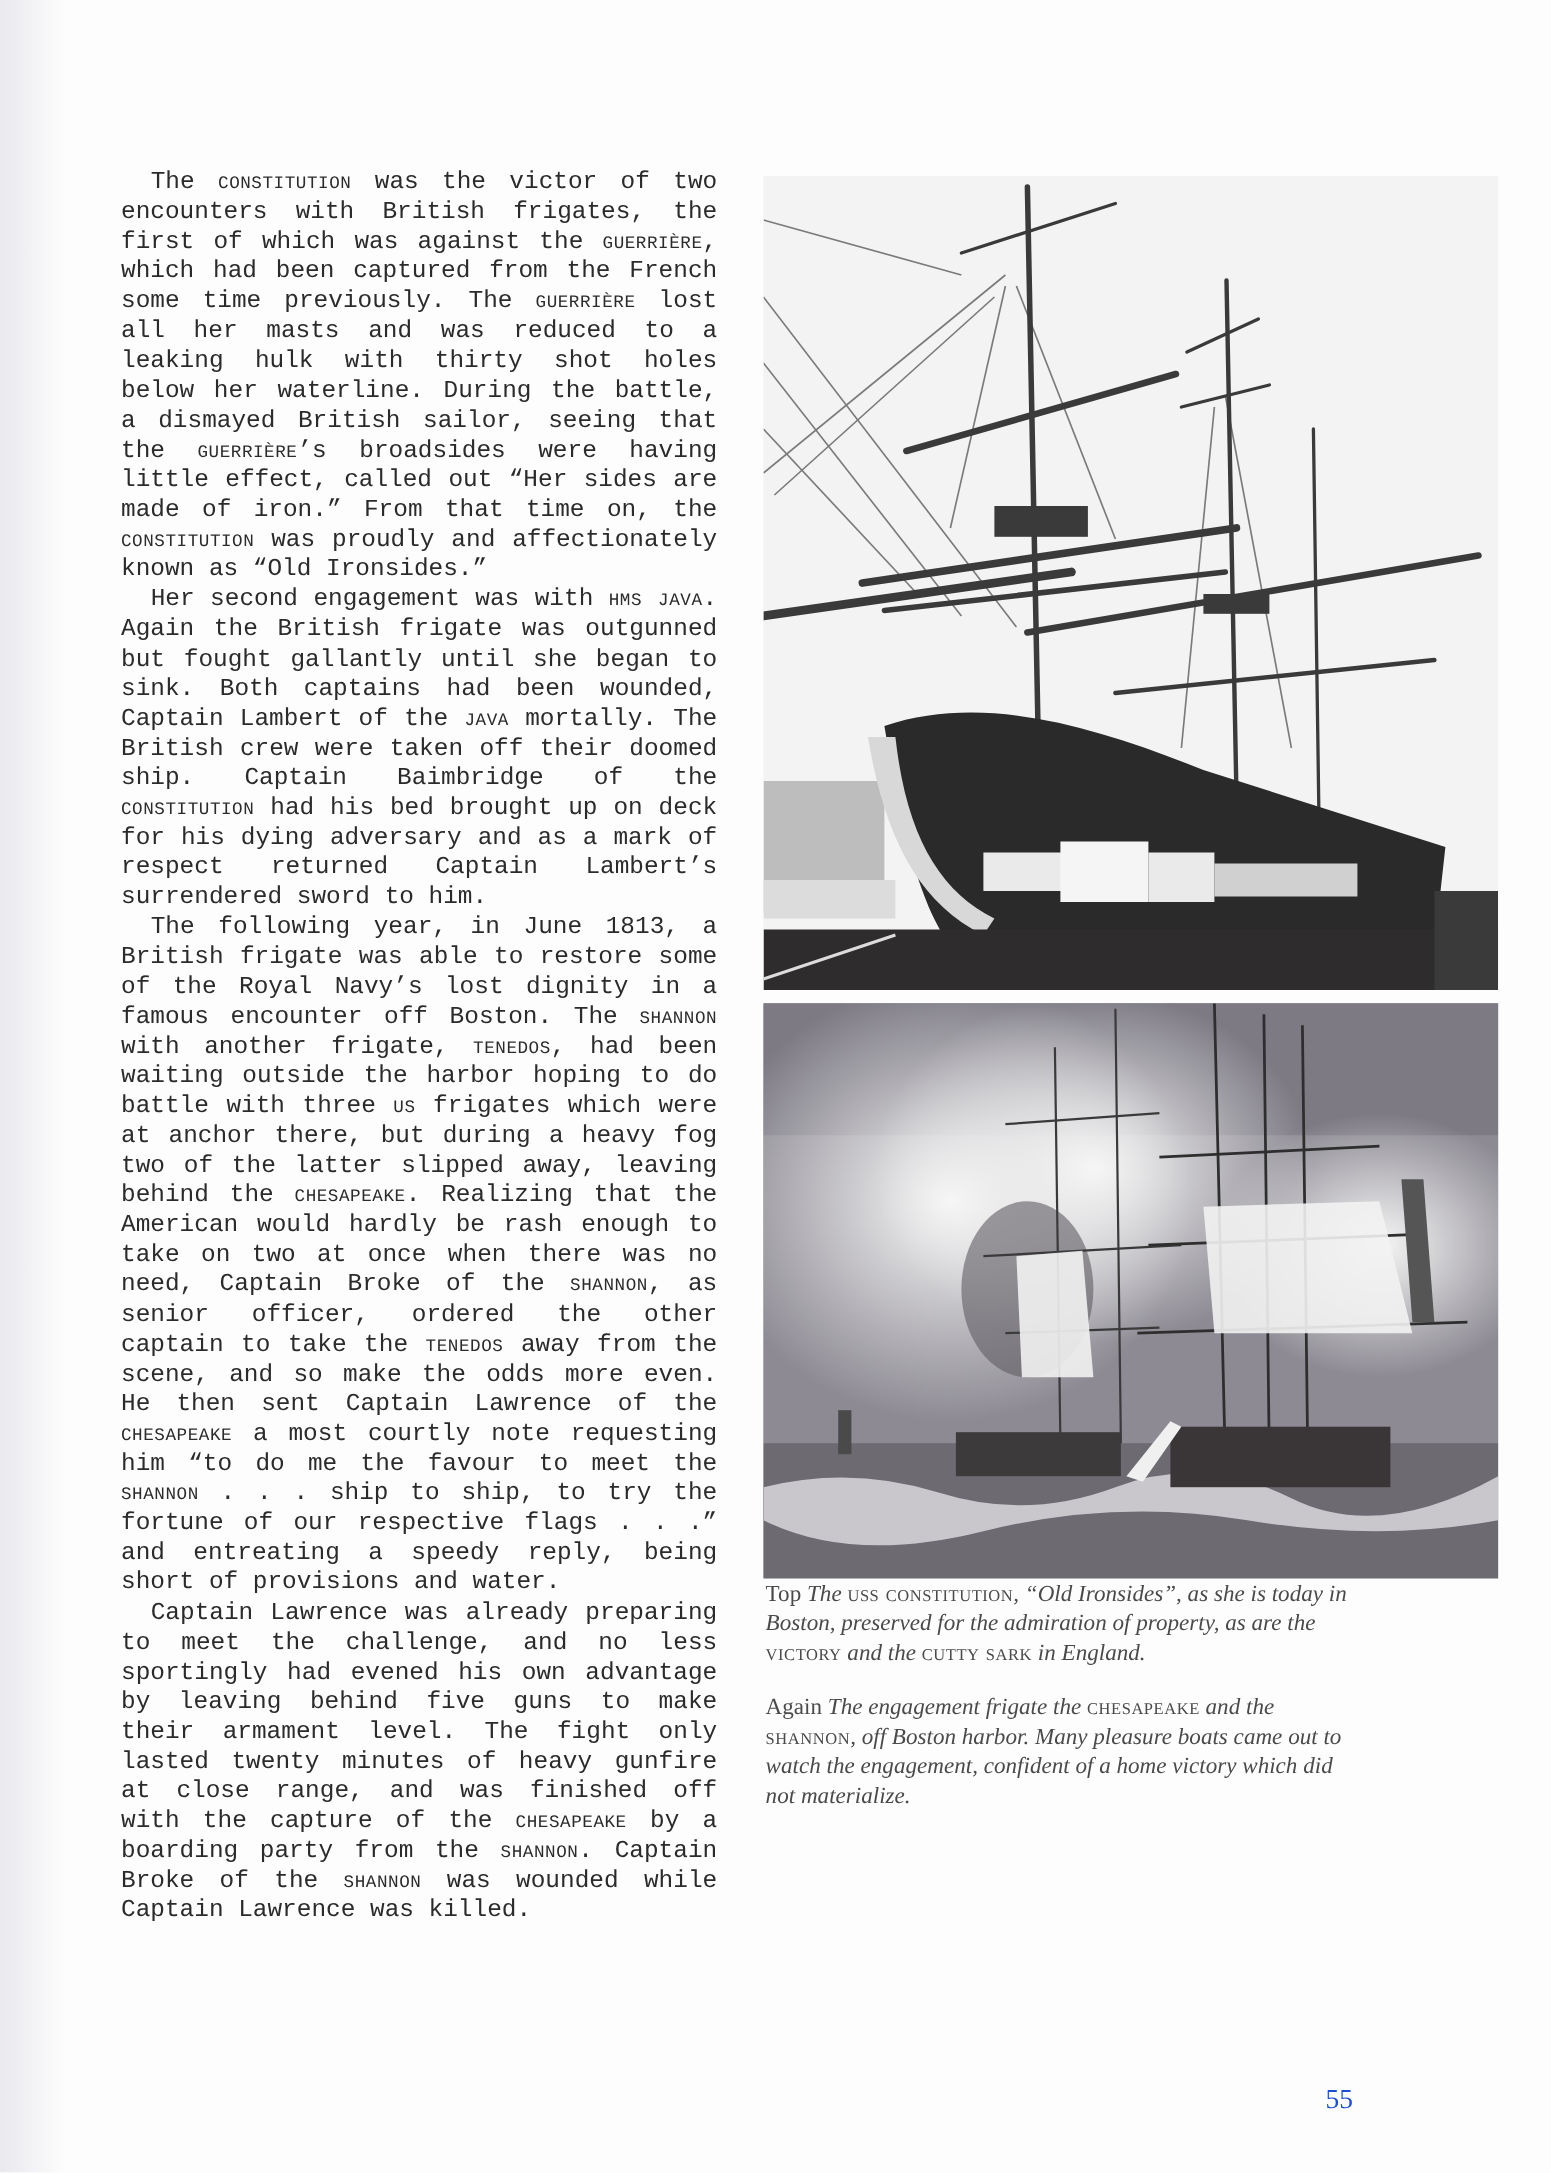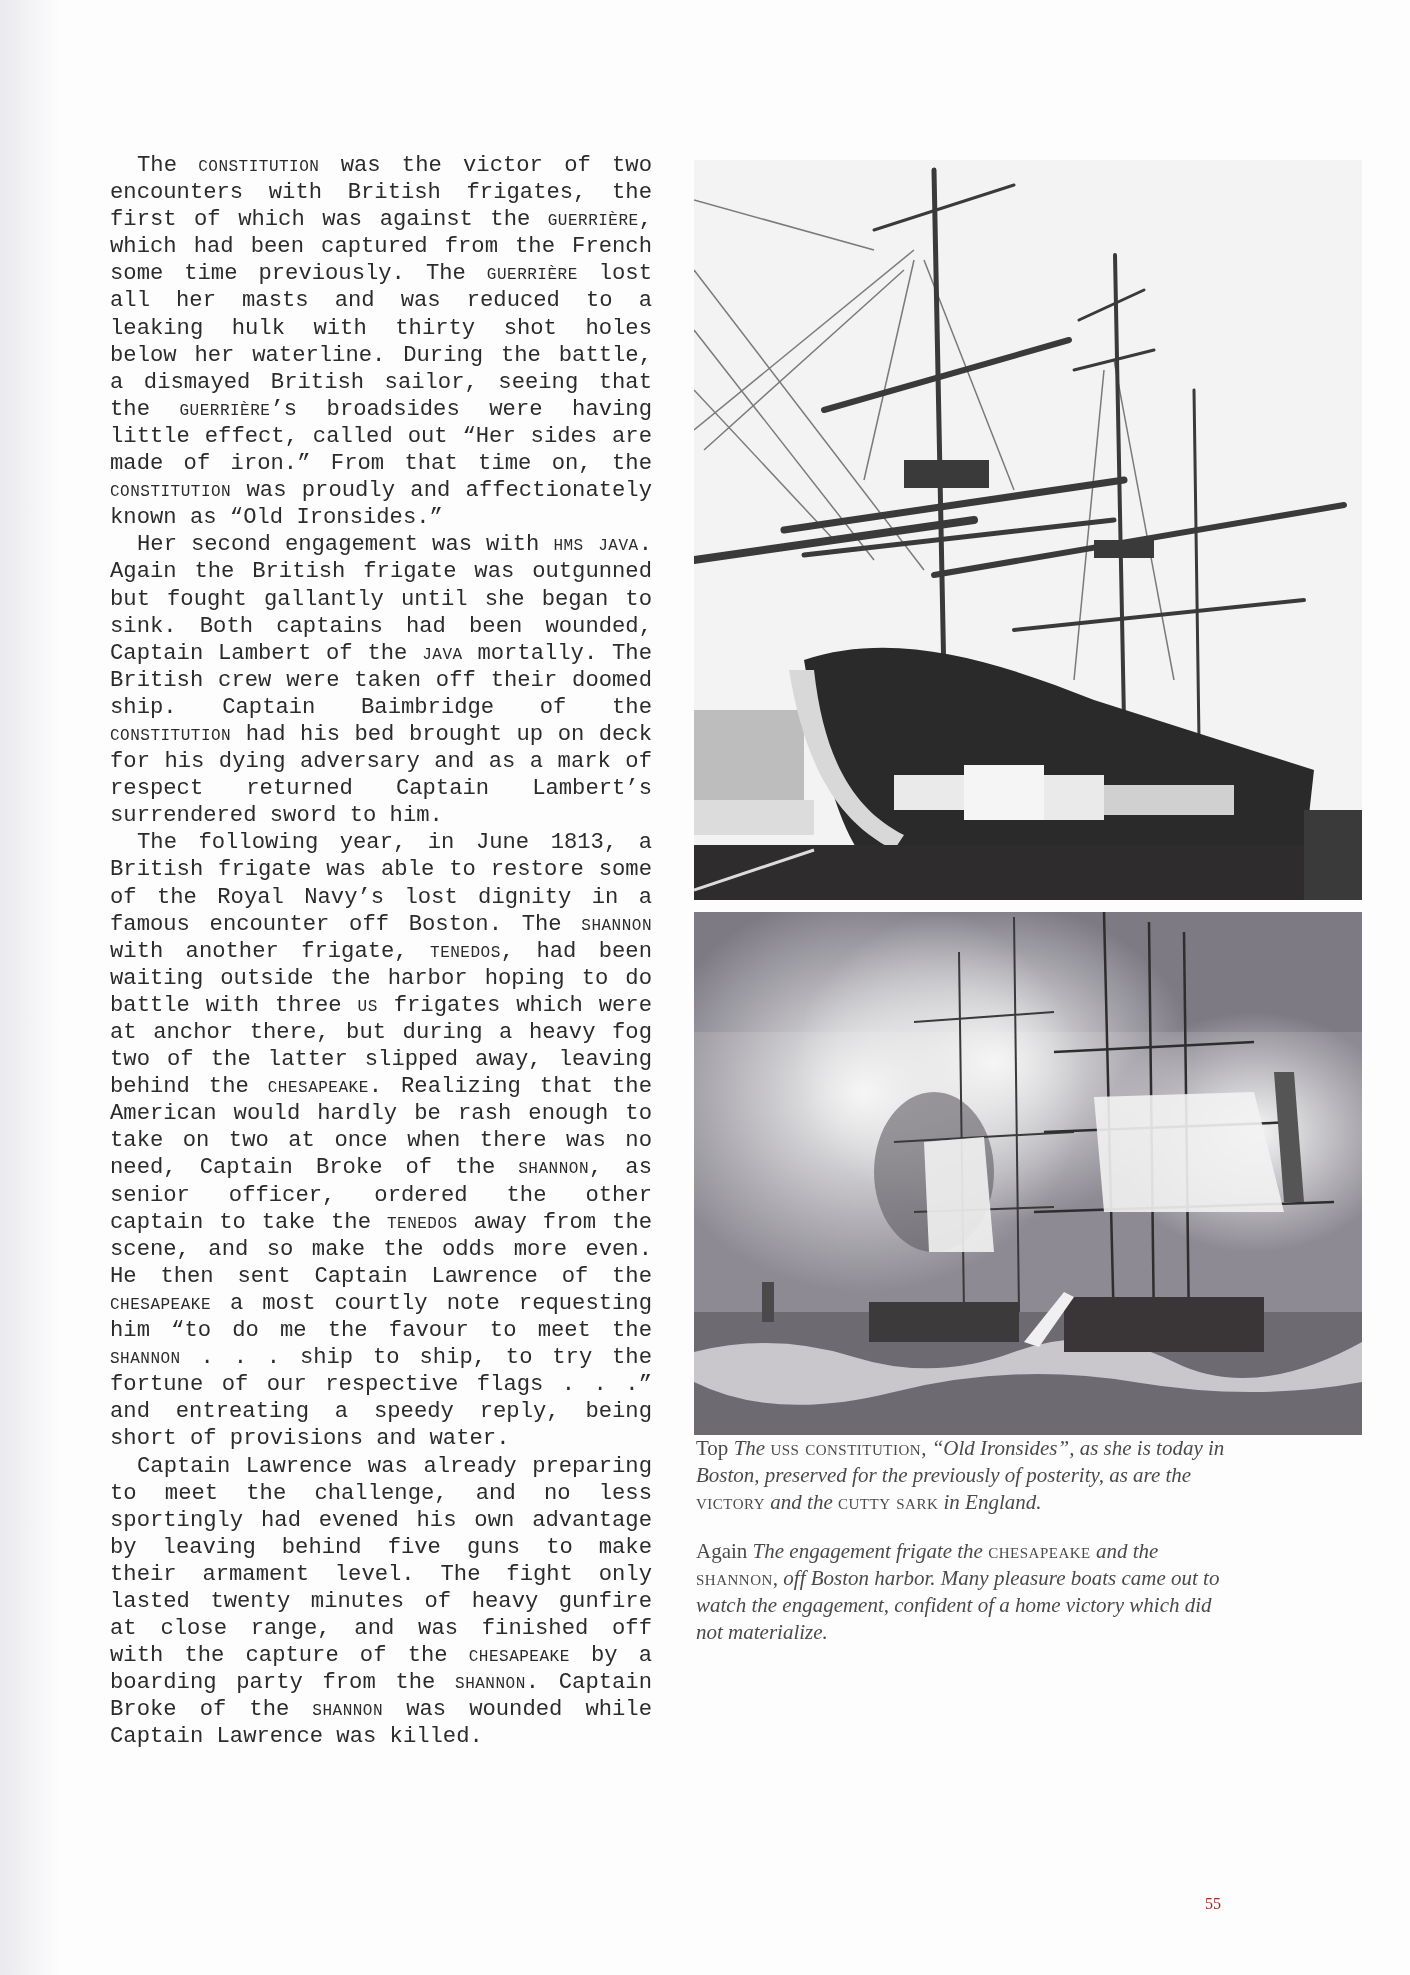--- a/index.html
+++ b/index.html
@@ -28,21 +28,21 @@
   .photo-bottom { top: 912px; height: 523px; background: #8a8790; }
   .photo svg { display: block; width: 100%; height: 100%; }
   .captions {
     position: absolute; left: 696px; top: 1435px; width: 540px;
     font-size: 21px; line-height: 27px; color: #4a4a4a;
   }
   .caption { margin: 0 0 22px 0; }
   .caption .lead { font-style: normal; text-align: right; }
   .caption .it { font-style: italic; }
   .page-number {
-    position: absolute; left: 1205px; top: 1895px; font-size: 16px; color: #b91c1c;
+    position: absolute; left: 1205px; top: 1895px; font-size: 25px; color: #1d4ed8;
   }
 </style>
 </head>
 <body>
 
 <div class="page-shade"></div>
 
 <div class="body-col" id="body-col">
     <p><span>The </span><span class="sc">CONSTITUTION</span><span> was the victor of two encounters with British frigates, the first of which was against the </span><span class="sc">GUERRIÈRE</span><span>, which had been captured from the French some time previously. The </span><span class="sc">GUERRIÈRE</span><span> lost all her masts and was reduced to a leaking hulk with thirty shot holes below her waterline. During the battle, a dismayed British sailor, seeing that the </span><span class="sc">GUERRIÈRE</span><span>’s broadsides were having little effect, called out “Her sides are made of iron.” From that time on, the </span><span class="sc">CONSTITUTION</span><span> was proudly and affectionately known as “Old Ironsides.”</span></p>
     <p><span>Her second engagement was with </span><span class="sc">HMS JAVA</span><span>. Again the British frigate was outgunned but fought gallantly until she began to sink. Both captains had been wounded, Captain Lambert of the </span><span class="sc">JAVA</span><span> mortally. The British crew were taken off their doomed ship. Captain Baim­bridge of the </span><span class="sc">CONSTITUTION</span><span> had his bed brought up on deck for his dying adversary and as a mark of respect returned Captain Lambert’s surrendered sword to him.</span></p>
@@ -142,17 +142,17 @@
       <line x1="340" y1="300" x2="640" y2="290"></line>
     </g>
     <path d="M 400 185 L 560 180 L 590 300 L 410 300 Z" fill="#f2f2f2" opacity="0.9"></path>
     <path d="M 580 160 L 600 160 L 610 290 L 590 290 Z" fill="#555"></path>
     <rect x="370" y="385" width="200" height="55" fill="#3a3638"></rect>
     <path d="M 330 430 L 370 380 L 380 385 L 345 435 Z" fill="#f0f0f0"></path>
   </svg>
 </div>
 
 <div class="captions" id="captions">
-    <p class="caption"><span class="lead">Top </span><span class="it">The </span><span class="sc">USS CONSTITUTION</span><span class="it">, “Old Ironsides”, as she is today in Boston, preserved for the previously of posterity, as are the </span><span class="sc">VICTORY</span><span class="it"> and the </span><span class="sc">CUTTY SARK</span><span class="it"> in England.</span></p>
+    <p class="caption"><span class="lead">Top </span><span class="it">The </span><span class="sc">USS CONSTITUTION</span><span class="it">, “Old Ironsides”, as she is today in Boston, preserved for the admiration of property, as are the </span><span class="sc">VICTORY</span><span class="it"> and the </span><span class="sc">CUTTY SARK</span><span class="it"> in England.</span></p>
     <p class="caption"><span class="lead">Again </span><span class="it">The engagement frigate the </span><span class="sc">CHESAPEAKE</span><span class="it"> and the </span><span class="sc">SHANNON</span><span class="it">, off Boston harbor. Many pleasure boats came out to watch the engagement, confident of a home victory which did not materialize.</span></p>
   </div>
 
 <div class="page-number">55</div>
 
 </body></html>

